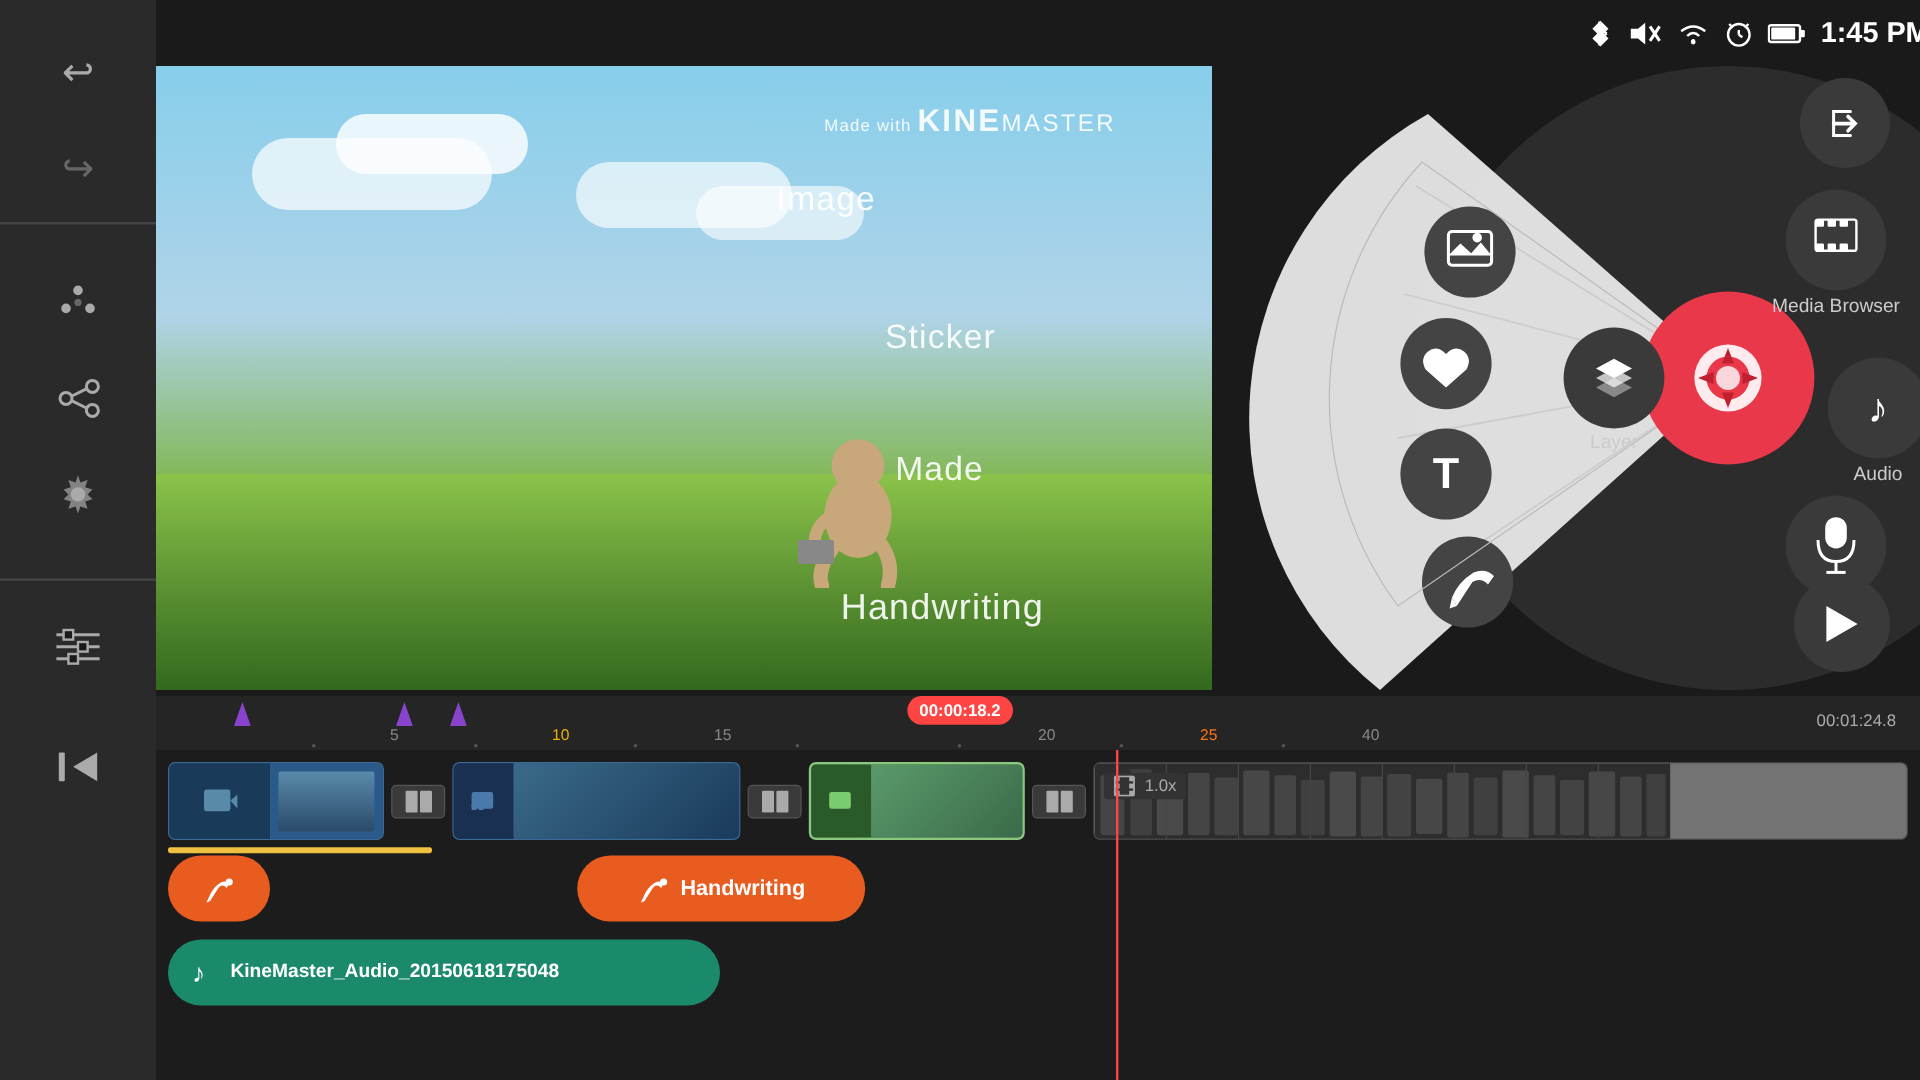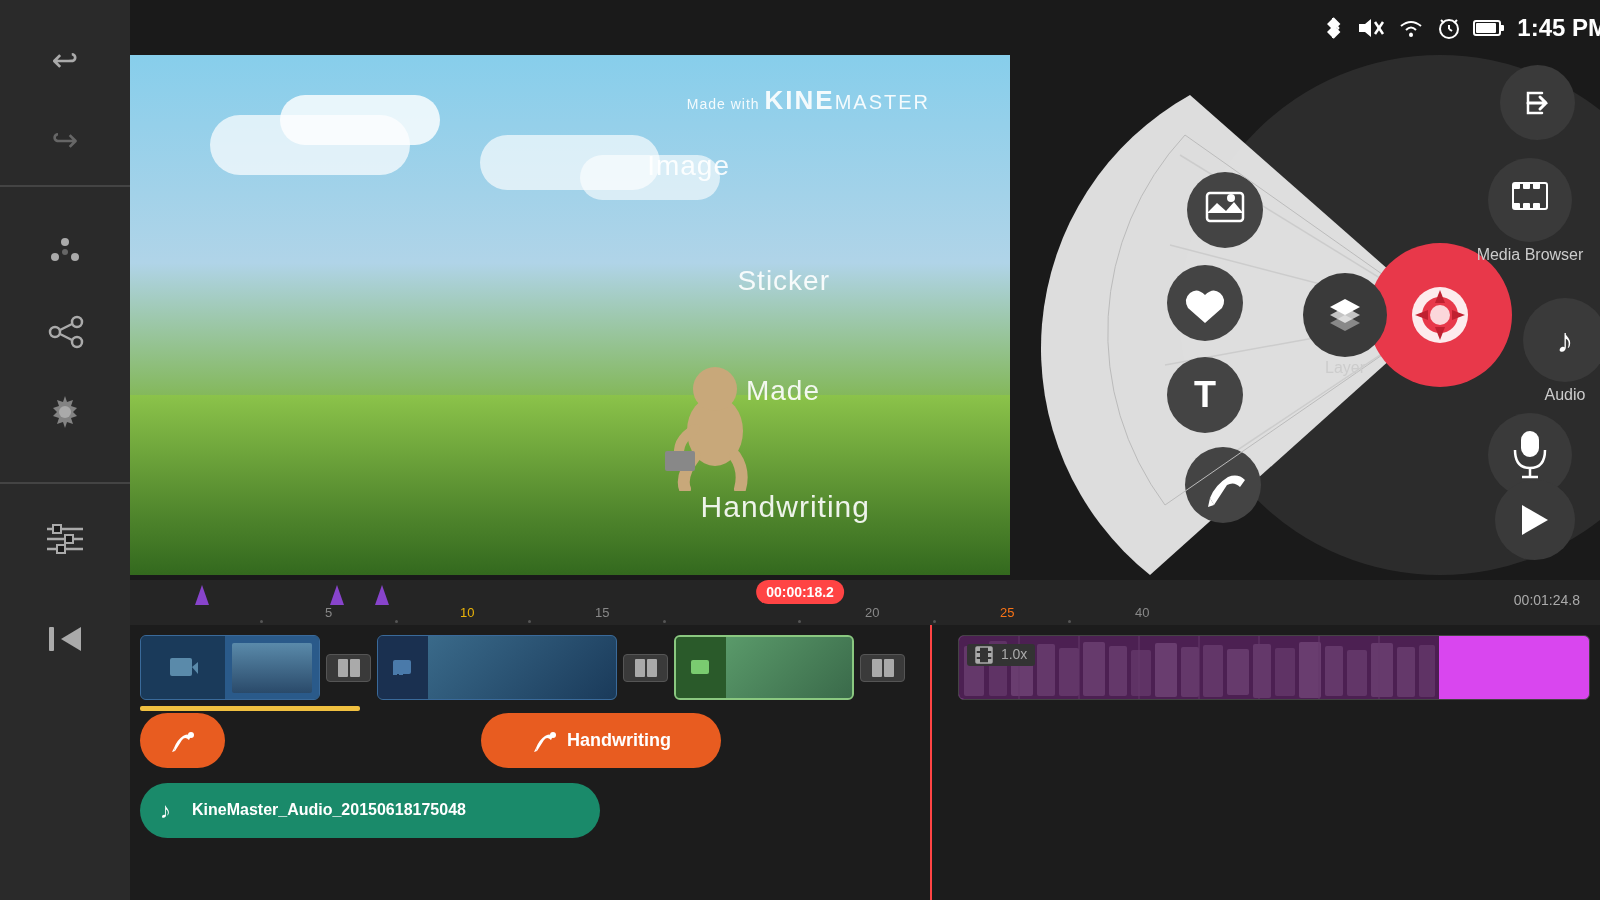--- a/index.html
+++ b/index.html
@@ -540,21 +540,21 @@
       <div style="flex:1;height:61px;background:linear-gradient(135deg,#5a9a6a 0%,#3a6a4a 100%);"></div>
     </div>
 
     <div class="transition-clip">
       <svg width="26" height="26" viewBox="0 0 26 26" fill="#aaa">
           <rect x="2" y="4" width="10" height="18" rx="1"></rect>
           <rect x="14" y="4" width="10" height="18" rx="1"></rect>
         </svg>
     </div>
 
-    <div class="track-clip film-clip" style="flex:1;background:#d946ef;border:1px solid #444;position:relative;margin-left:47px;">
+    <div class="track-clip film-clip" style="flex:1;background:#737373;border:1px solid #444;position:relative;">
       <div style="position:absolute;left:8px;top:8px;background:#333;padding:2px 8px;border-radius:3px;font-size:14px;color:#aaa;z-index:2;">
         <svg width="18" height="18" viewBox="0 0 18 18" fill="#aaa" style="vertical-align:middle;margin-right:4px;">
             <rect x="1" y="1" width="16" height="16" rx="1" fill="none" stroke="#aaa" stroke-width="1.5"></rect>
             <rect x="1" y="1" width="4" height="4"></rect>
             <rect x="1" y="7" width="4" height="4"></rect>
             <rect x="1" y="13" width="4" height="4"></rect>
             <rect x="13" y="1" width="4" height="4"></rect>
             <rect x="13" y="7" width="4" height="4"></rect>
             <rect x="13" y="13" width="4" height="4"></rect>
           </svg>

